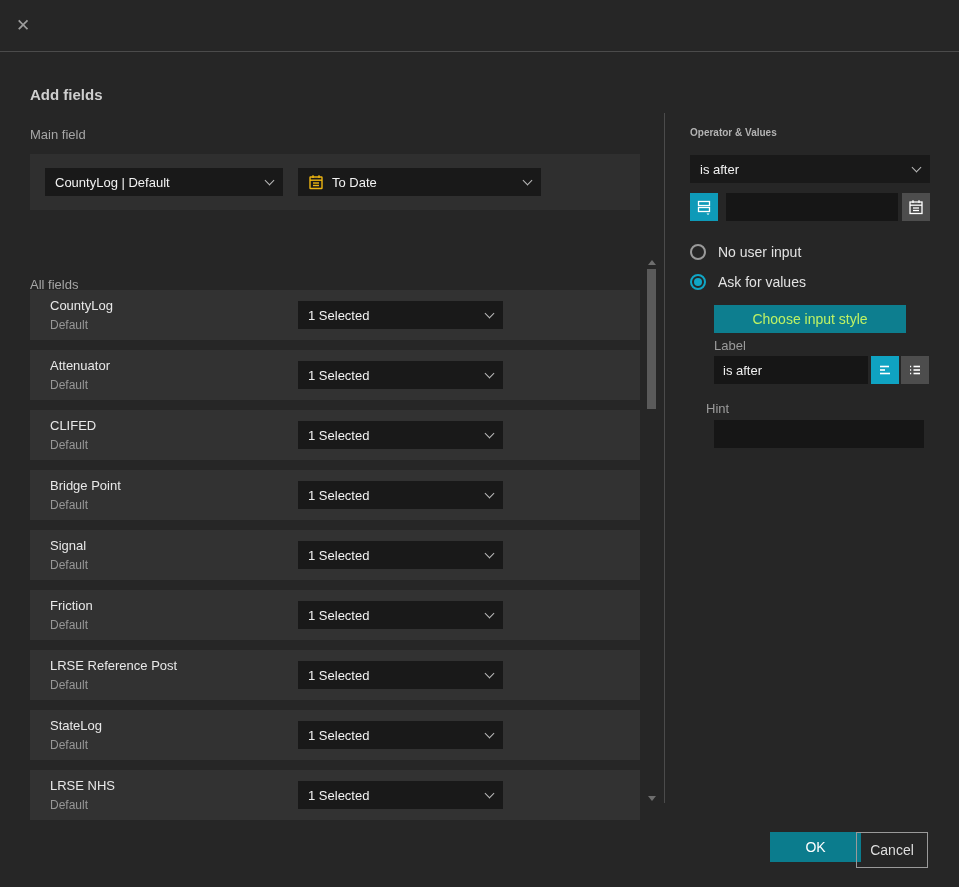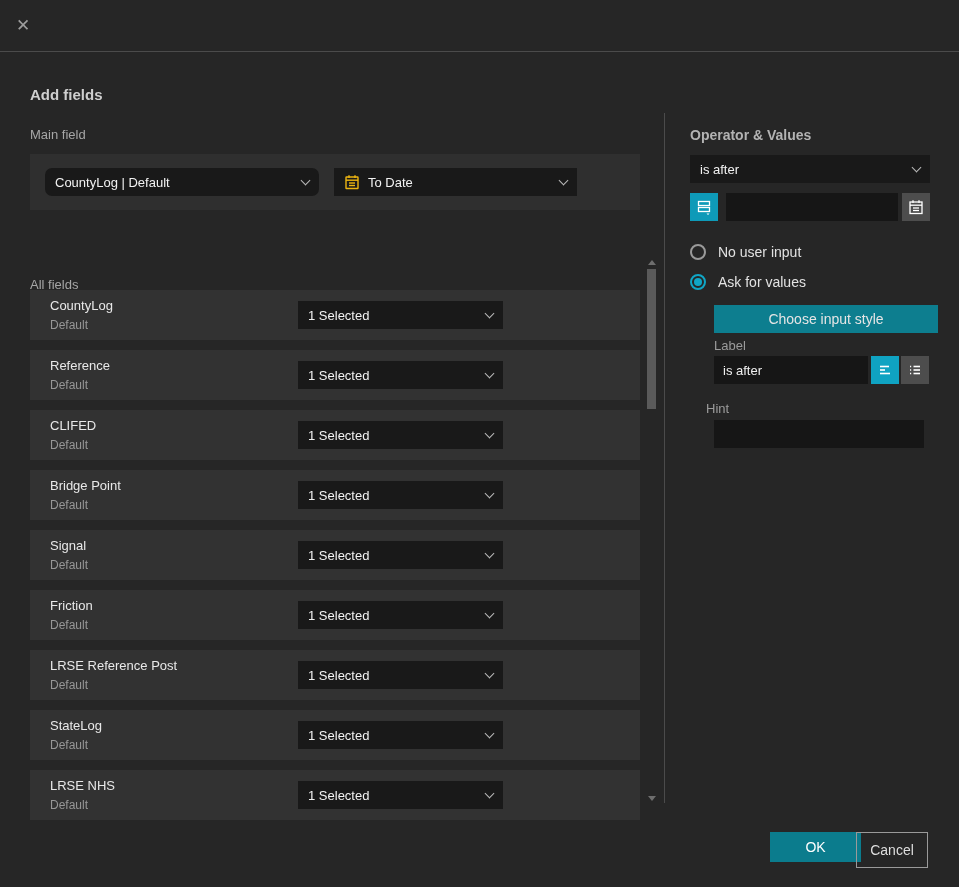--- a/index.html
+++ b/index.html
@@ -17,38 +17,38 @@
     border-bottom:1px solid #4b4b4b;
     display:flex; align-items:center; justify-content:space-between;
     padding:0 18px 0 16px;
   }
   .title { font-size:16px; font-weight:bold; color:#f0f0f0; letter-spacing:.2px; }
   .close { font-size:17px; color:#9d9d9d; cursor:pointer; font-weight:normal; }
   
   .h-add    { position:absolute; left:30px; top:86px;  font-size:15px; font-weight:bold; color:#cfcfcf; }
   .h-main   { position:absolute; left:30px; top:127px; font-size:13px; color:#a6a6a6; }
   .h-all    { position:absolute; left:30px; top:234px; font-size:13px; color:#a6a6a6;margin-top:43px; }
-  .h-opv    { position:absolute; left:0;    top:7px;   font-size:14px; font-weight:bold; color:#b3b3b3;text-align:right; }
+  .h-opv    { position:absolute; left:0;    top:7px;   font-size:10px; font-weight:bold; color:#b3b3b3;text-align:right; }
   
   .dd {
     background:#191919; height:28px; display:flex; align-items:center;
     padding:0 10px; font-size:13px; color:#f2f2f2; cursor:pointer;
   }
   .dd .lbl { flex:1; white-space:nowrap; overflow:hidden; }
   .chev {
     width:7px; height:7px; flex:none;
     border-right:1.5px solid #b9b9b9; border-bottom:1.5px solid #b9b9b9;
     transform:rotate(45deg); margin-top:-4px; margin-left:8px;
   }
   
   .main-panel {
     position:absolute; left:30px; top:154px; width:610px; height:56px;
     background:#2f2f2f; display:flex; align-items:center; padding-left:15px; gap:15px;
   }
-  .dd-field { width:274px;border-radius:7px; }
+  .dd-field { width:238px; }
   .dd-date  { width:243px; }
   .cal { width:16px; height:16px; flex:none; margin-right:8px; }
   
   .list { position:absolute; left:30px; top:262px; width:610px;margin-top:28px; }
   .row {
     position:relative; height:50px; background:#323232; margin-bottom:10px;
   }
   .row-name { position:absolute; left:20px; top:8px;  font-size:13px; color:#e8e8e8; }
   .row-sub  { position:absolute; left:20px; top:28px; font-size:12px; color:#979797; }
   .row-dd   { position:absolute; left:268px; top:11px; width:205px; }
@@ -80,22 +80,22 @@
   .r1 { top:124px; } .r2 { top:154px; }
   .radio {
     width:16px; height:16px; border-radius:50%; border:2px solid #9a9a9a;
     display:flex; align-items:center; justify-content:center; flex:none;
   }
   .radio.sel { border-color:#10a6c6; }
   .radio.sel::after { content:""; width:8px; height:8px; border-radius:50%; background:#10a6c6; }
   .radio-lbl { font-size:14px; color:#e2e2e2;text-align:right; }
   
   .choose-btn {
-    position:absolute; left:24px; top:185px; width:224px; height:28px;
-    background:#0d7e8f; color:#e5e5e5; font-size:14px; border:none; cursor:pointer;
+    position:absolute; left:24px; top:185px; width:192px; height:28px;
+    background:#0d7e8f; color:#bef264; font-size:14px; border:none; cursor:pointer;
     display:flex; align-items:center; justify-content:center;
     font-family:"Liberation Sans",sans-serif;
   }
   .lbl-cap  { position:absolute; left:24px; top:218px; font-size:13px; color:#9b9b9b; }
   .label-in { position:absolute; left:24px; top:236px; width:154px; }
   .tgl { position:absolute; top:236px; width:28px; height:28px; display:flex; align-items:center; justify-content:center; cursor:pointer; }
   .tgl-align { left:181px; background:#0fa3c2; }
   .tgl-list  { left:211px; background:#4d4d4d; }
   .hint-cap { position:absolute; left:16px; top:281px; font-size:13px; color:#9b9b9b; }
   .hint-in  { position:absolute; left:24px; top:300px; width:210px; }
@@ -148,21 +148,21 @@
   <div class="row">
     <div class="row-name">CountyLog</div>
     <div class="row-sub">Default</div>
     <div class="dd row-dd">
       <span class="lbl">1 Selected</span>
       <span class="chev"></span>
     </div>
   </div>
 
   <div class="row">
-    <div class="row-name">Reference</div>
+    <div class="row-name">Attenuator</div>
     <div class="row-sub">Default</div>
     <div class="dd row-dd">
       <span class="lbl">1 Selected</span>
       <span class="chev"></span>
     </div>
   </div>
 
   <div class="row">
     <div class="row-name">CLIFED</div>
     <div class="row-sub">Default</div>

